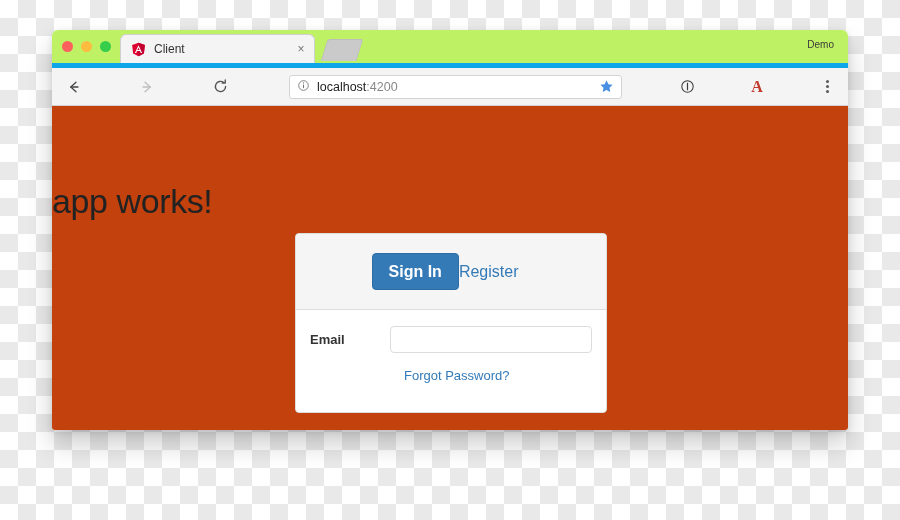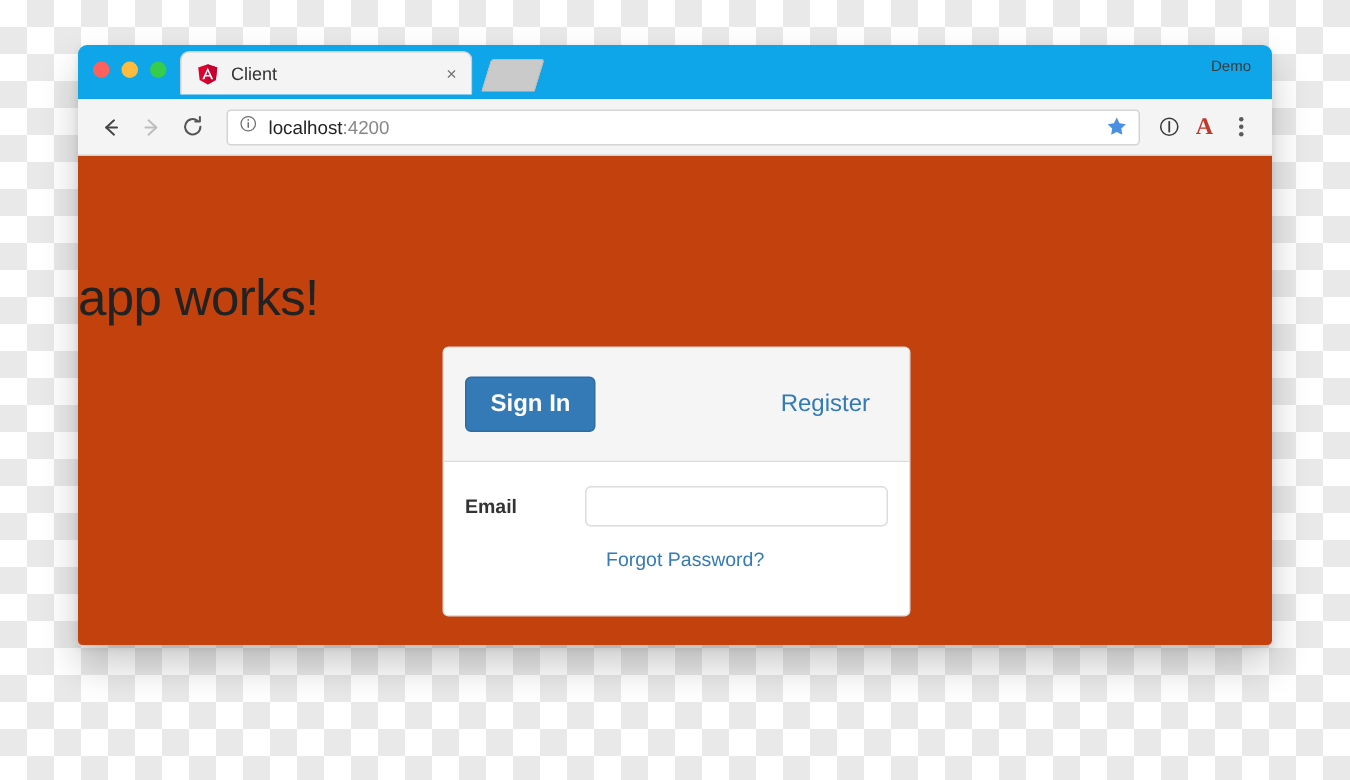--- a/index.html
+++ b/index.html
@@ -29,22 +29,22 @@
     background: #ffffff;
     border-radius: 6px 6px 3px 3px;
     box-shadow: 0 14px 26px rgba(0,0,0,0.20), 0 2px 6px rgba(0,0,0,0.10);
     overflow: hidden;
   }
 
   
   .tab-strip {
     position: relative;
     height: 33px;
-    background: #0ea5e9;
-    border-bottom: 3px solid #0ea5e9;
+    background: #bef264;
+    border-bottom: 5px solid #0ea5e9;
   }
   .traffic-lights {
     position: absolute;
     left: 10px;
     top: 11px;
     display: flex;
     gap: 8px;
   }
   .light {
     width: 11px;
@@ -116,20 +116,21 @@
   
   .toolbar {
     position: relative;
     height: 38px;
     background: #f4f4f4;
     border-bottom: 1px solid #d2d2d2;
     display: flex;
     align-items: center;
     padding: 0 10px;
     box-sizing: border-box;
+    gap: 46px;
   }
   .nav-btn {
     width: 24px;
     height: 24px;
     display: flex;
     align-items: center;
     justify-content: center;
     flex: 0 0 auto;
     margin-right: 3px;
   }
@@ -202,21 +203,21 @@
     border: 1px solid #dddddd;
     border-radius: 4px;
   }
   .card-header {
     background: #f5f5f5;
     border-bottom: 1px solid #dddddd;
     border-radius: 3px 3px 0 0;
     height: 76px;
     display: flex;
     align-items: center;
-    justify-content: space-between;
+    justify-content: center;
     padding: 0 26px 0 14px;
     box-sizing: border-box;
   }
   .btn-primary {
     background: #337ab7;
     border: 1px solid #2e6da4;
     border-radius: 4px;
     color: #ffffff;
     font-size: 16px;
     font-weight: bold;

